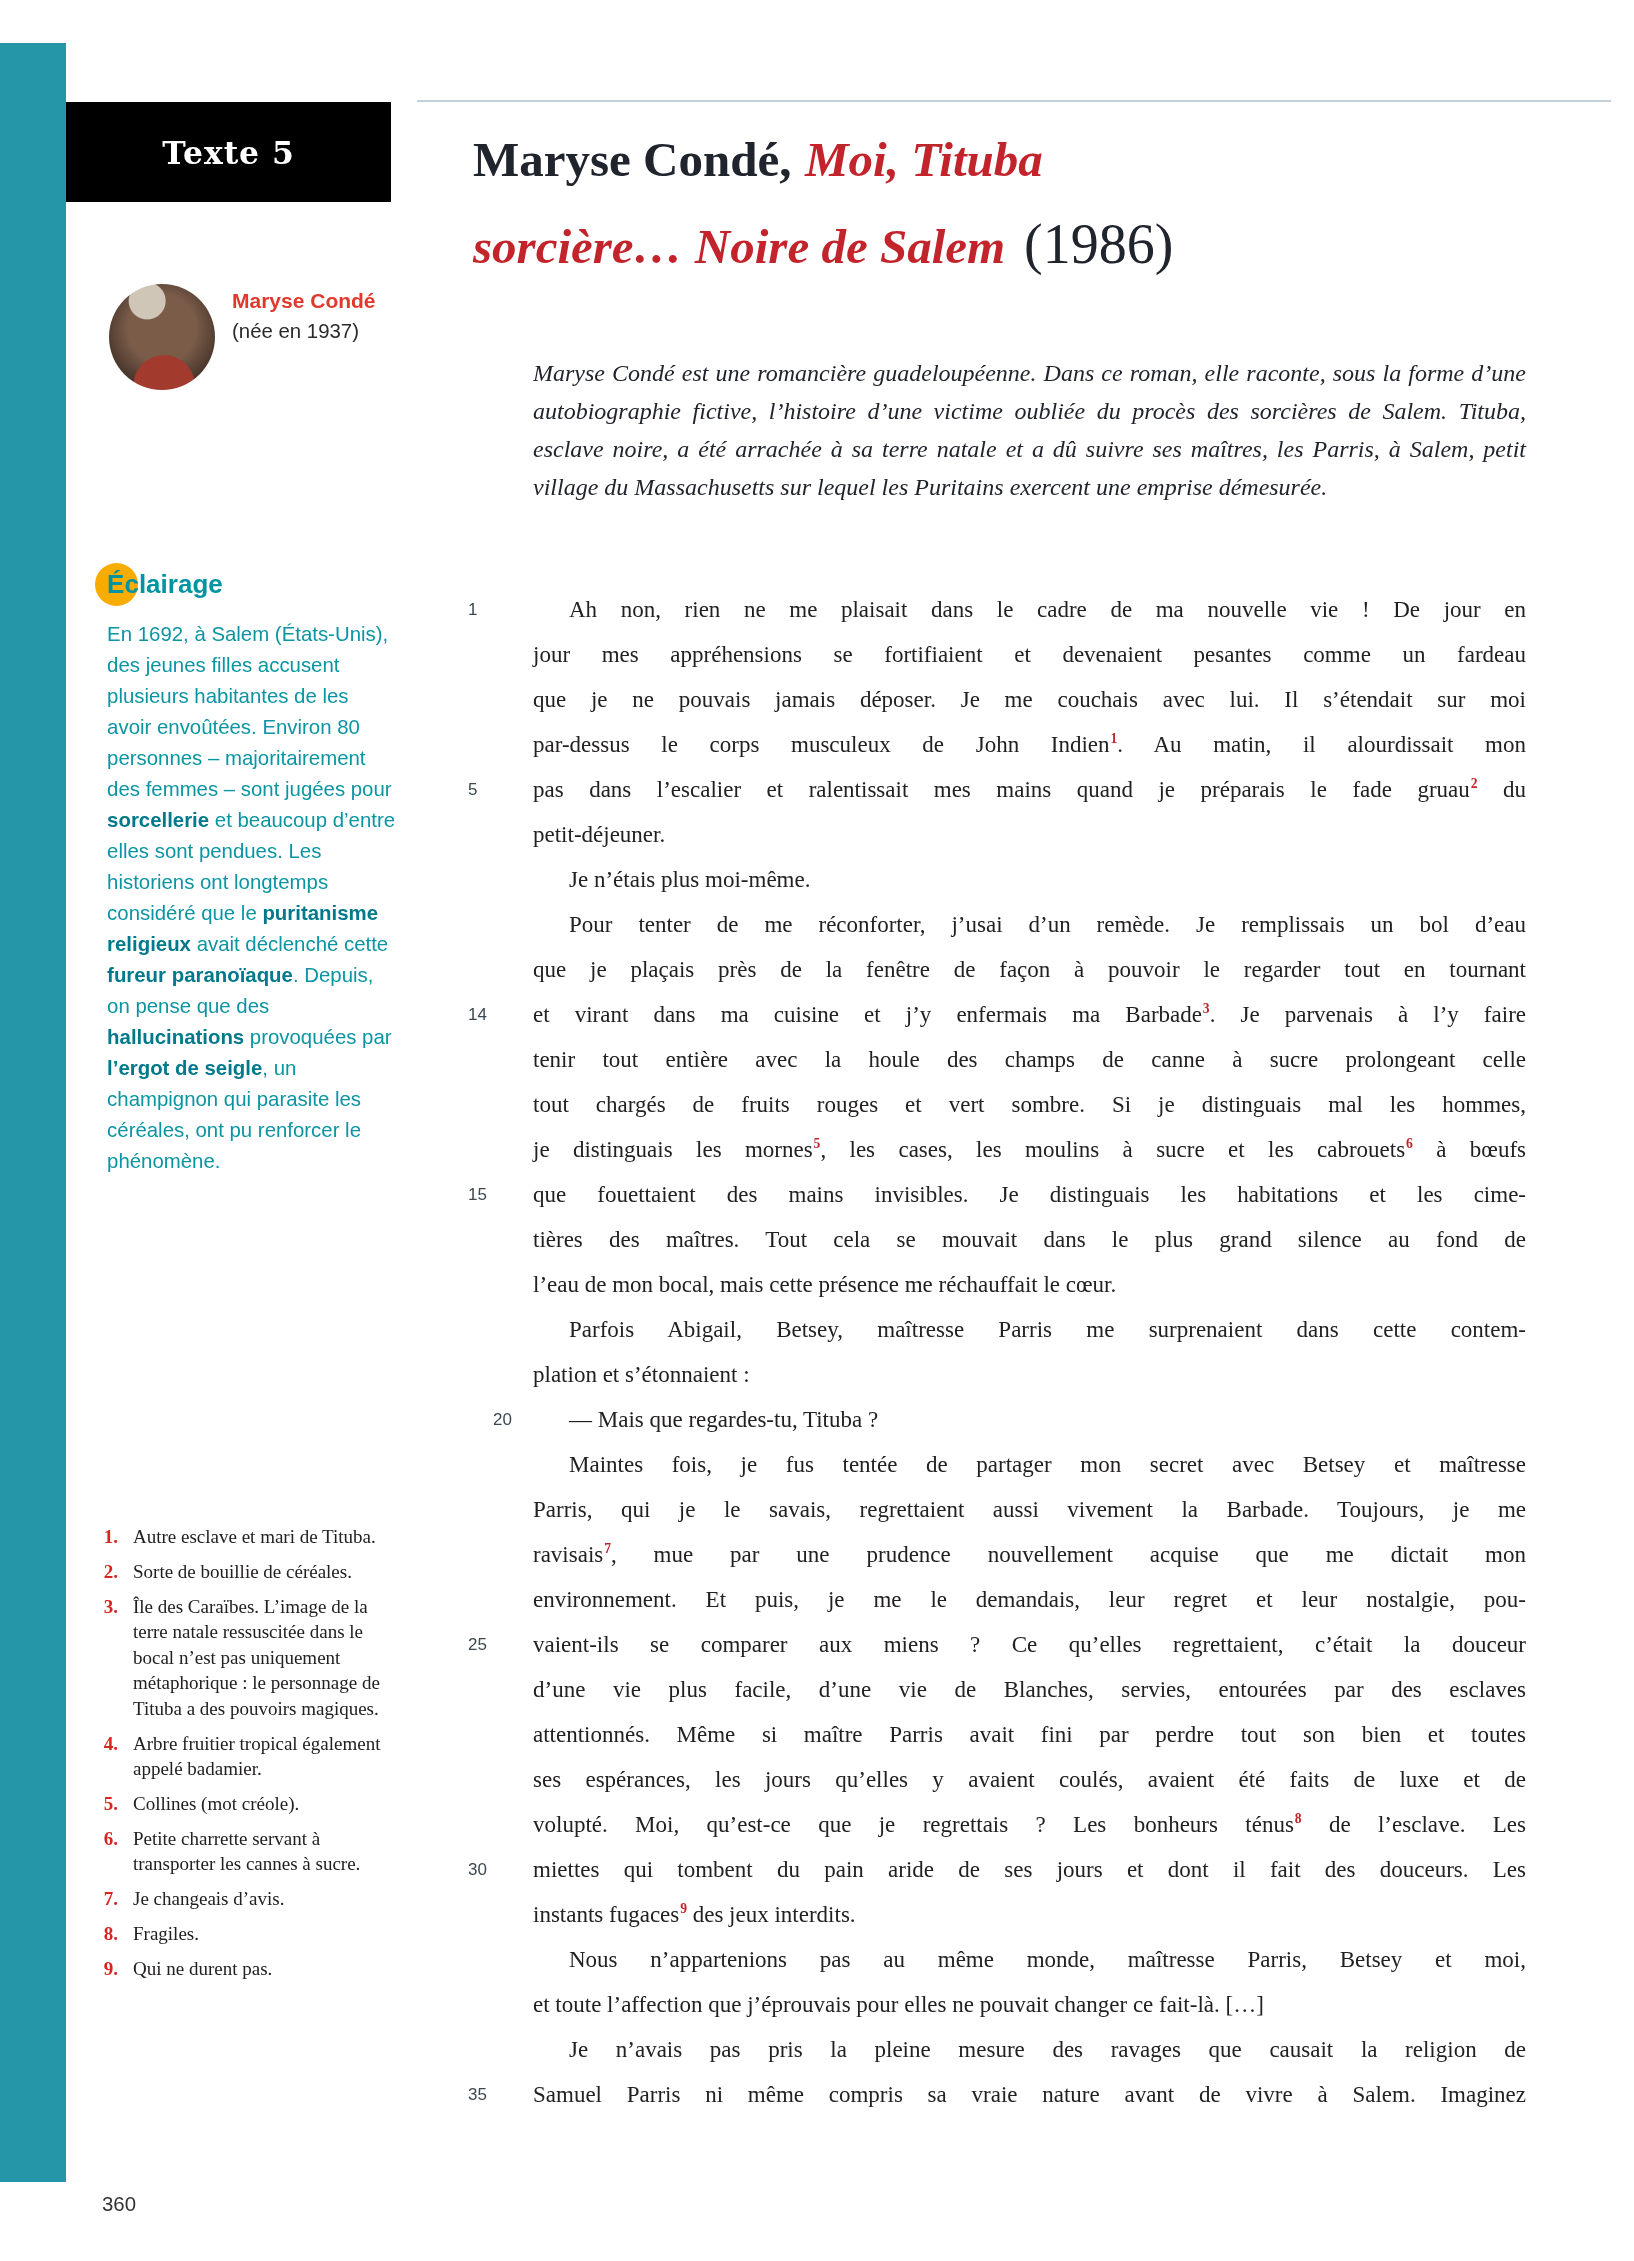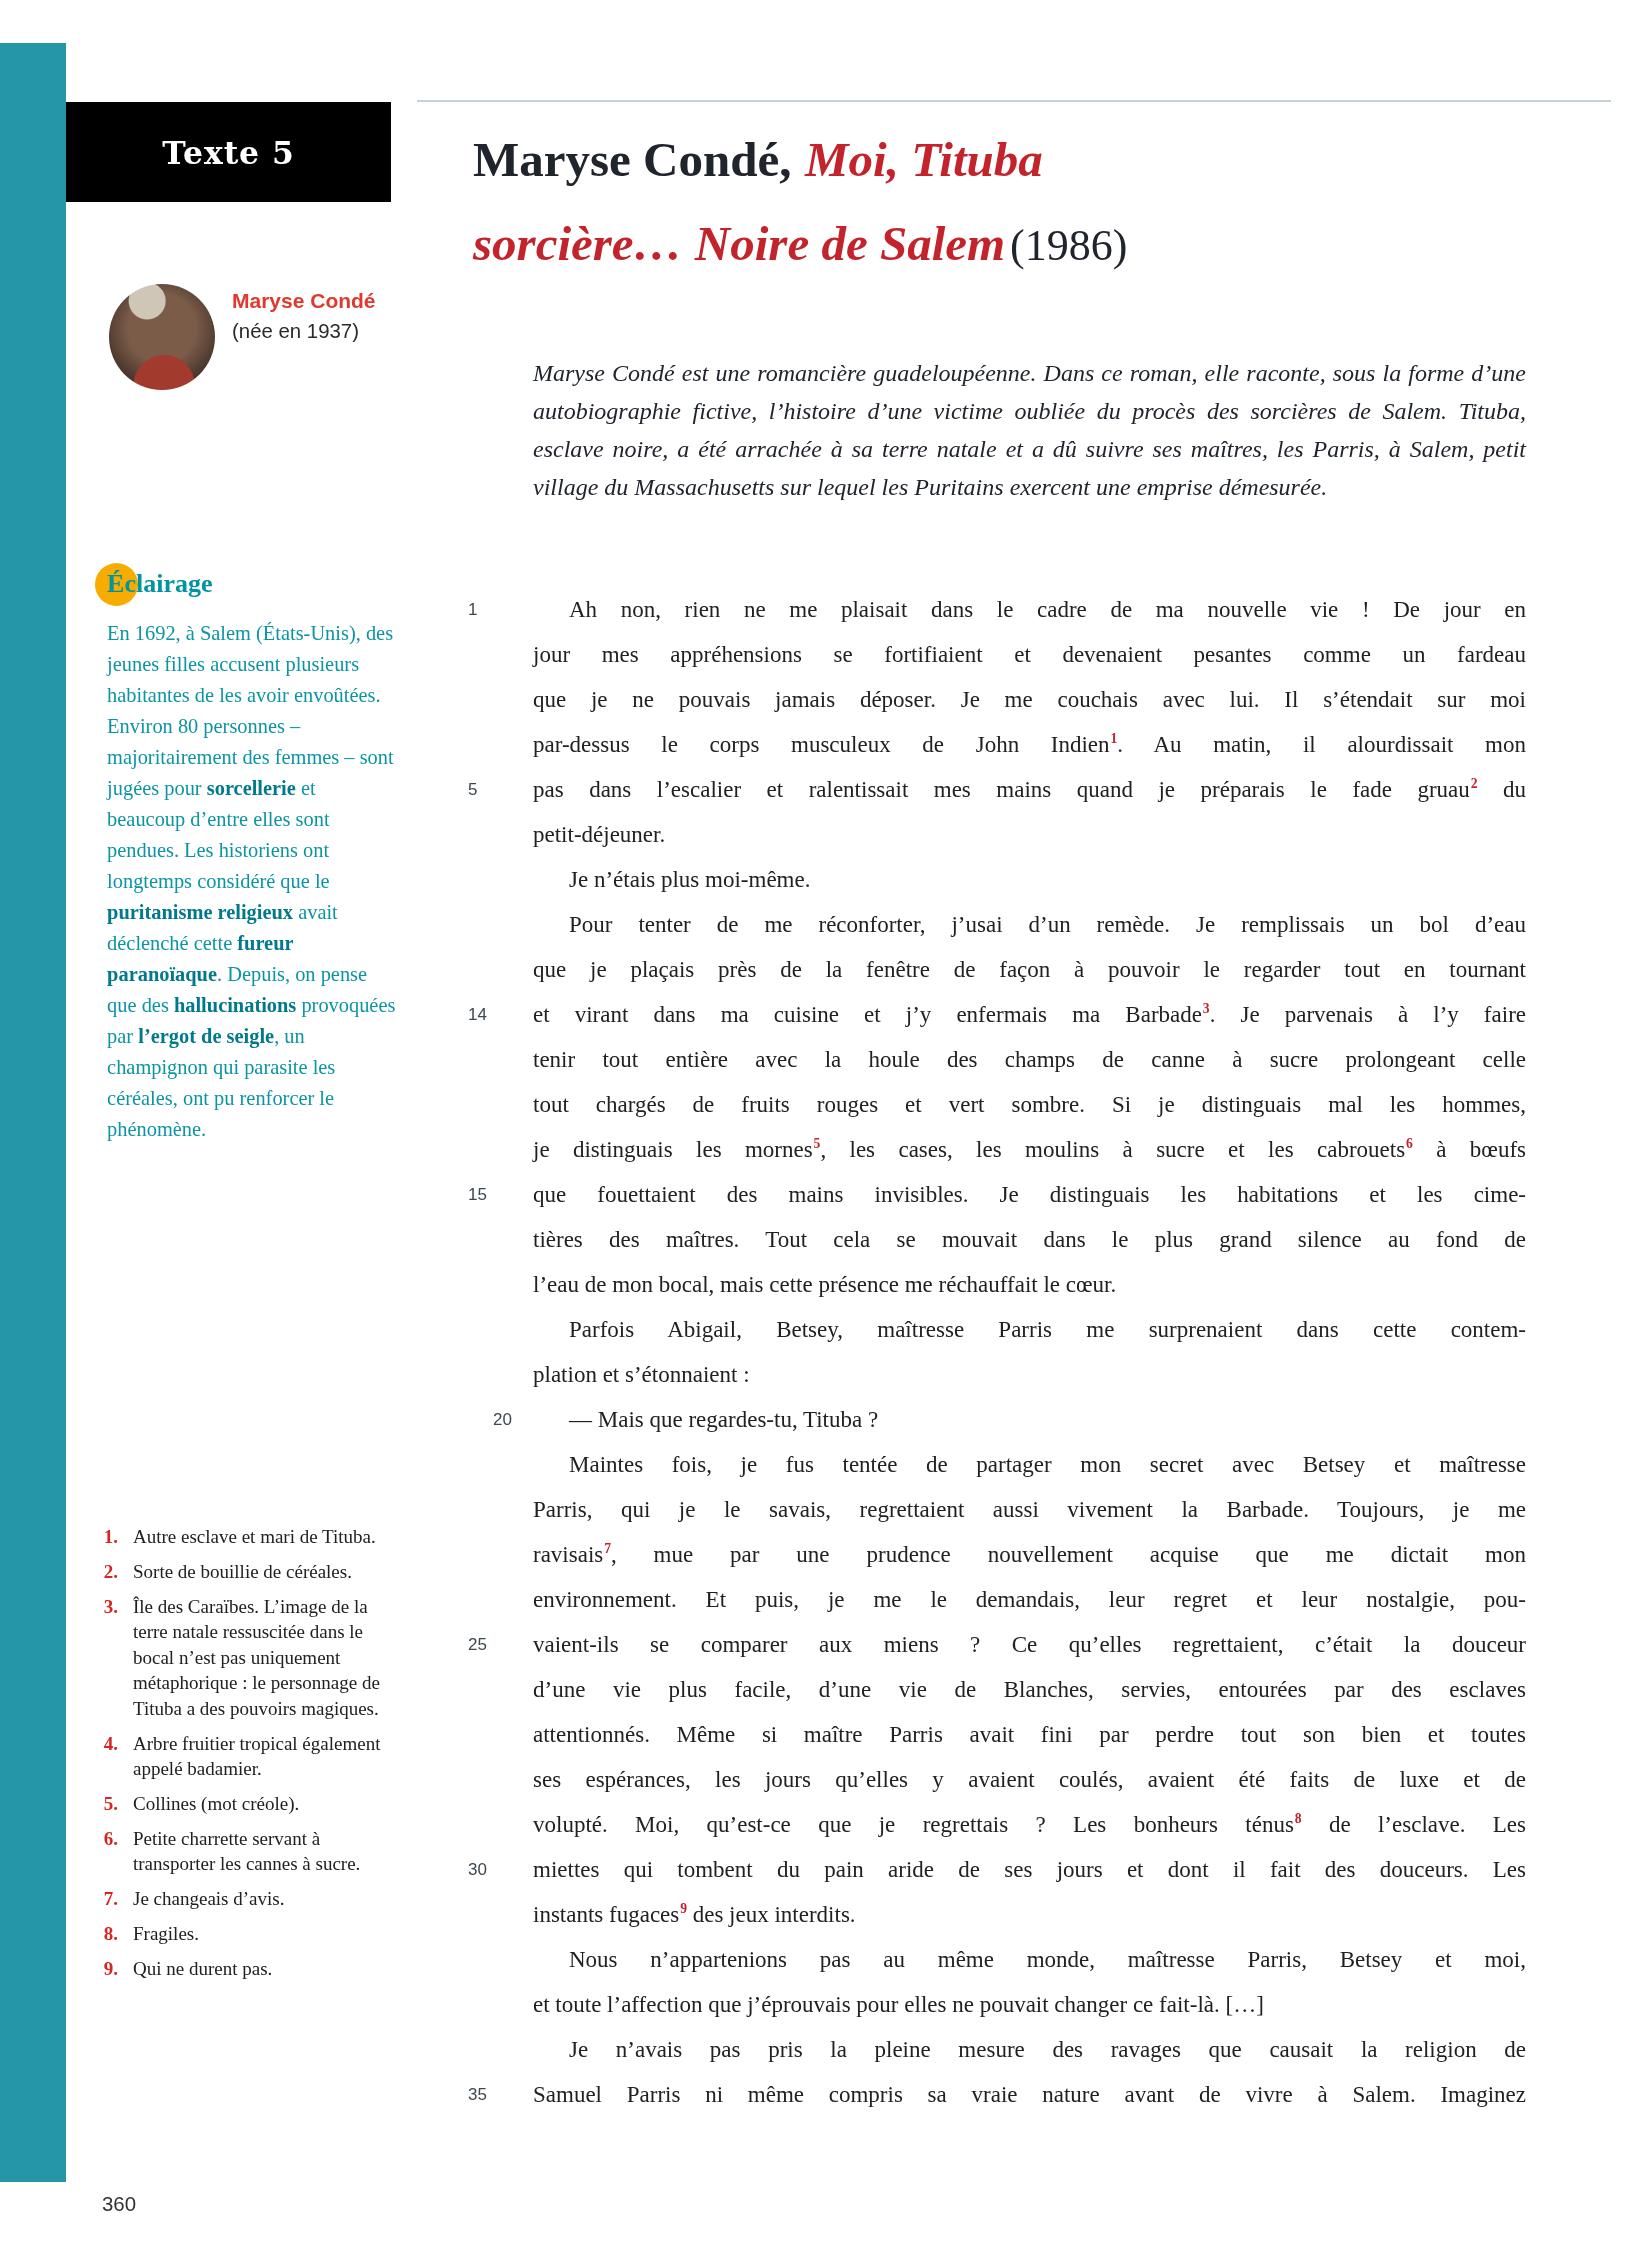--- a/index.html
+++ b/index.html
@@ -39,21 +39,21 @@
     position: absolute;
     left: 417px; top: 100px; right: 24px;
     height: 1.7px;
     background: #c3d2d6;
   }
 
   
   .title { position: absolute; left: 473px; top: 124px; width: 1098px; line-height: 72px; }
   .title .dark { font-weight: 700; font-size: 49px; color: #20242c; }
   .title .redital { font-weight: 700; font-style: italic; font-size: 49px; color: #c3242c; }
-  .title .paren { font-weight: 400; font-size: 44px; color: #20242c; margin-left: 5px; }
+  .title .paren { font-weight: 400; font-size: 56px; color: #20242c; margin-left: 19px; }
   .title .sp { margin-left: 13.6px; }
 
   
   .avatar {
     position: absolute;
     left: 109px; top: 284px;
     width: 106px; height: 106px;
     border-radius: 50%;
     background:
       radial-gradient(circle at 36% 16%, #cfc6b8 0 16%, rgba(0,0,0,0) 17%),
@@ -93,21 +93,21 @@
     font-weight: 700;
     font-size: 13.6px;
     line-height: 0;
     vertical-align: baseline;
     position: relative;
     top: -9.4px;
     margin-left: 0.9px;
   }
 
   
-  .eclairage { position: absolute; left: 102px; top: 569px; width: 296px; font-family: Liberation Serif, serif; }
+  .eclairage { position: absolute; left: 102px; top: 569px; width: 296px; font-family: Liberation Sans, sans-serif; }
   .ecl-heading { position: relative; display: inline-block; font-weight: 700; font-size: 26px; color: #0094a2; padding-left: 5.1px; }
   .ecl-heading .txt { position: relative; z-index: 1; }
   .e-circle {
     position: absolute;
     left: -6.8px; top: -6px;
     width: 43px; height: 43px;
     border-radius: 50%;
     background: #f8ac00;
     z-index: 0;
   }

